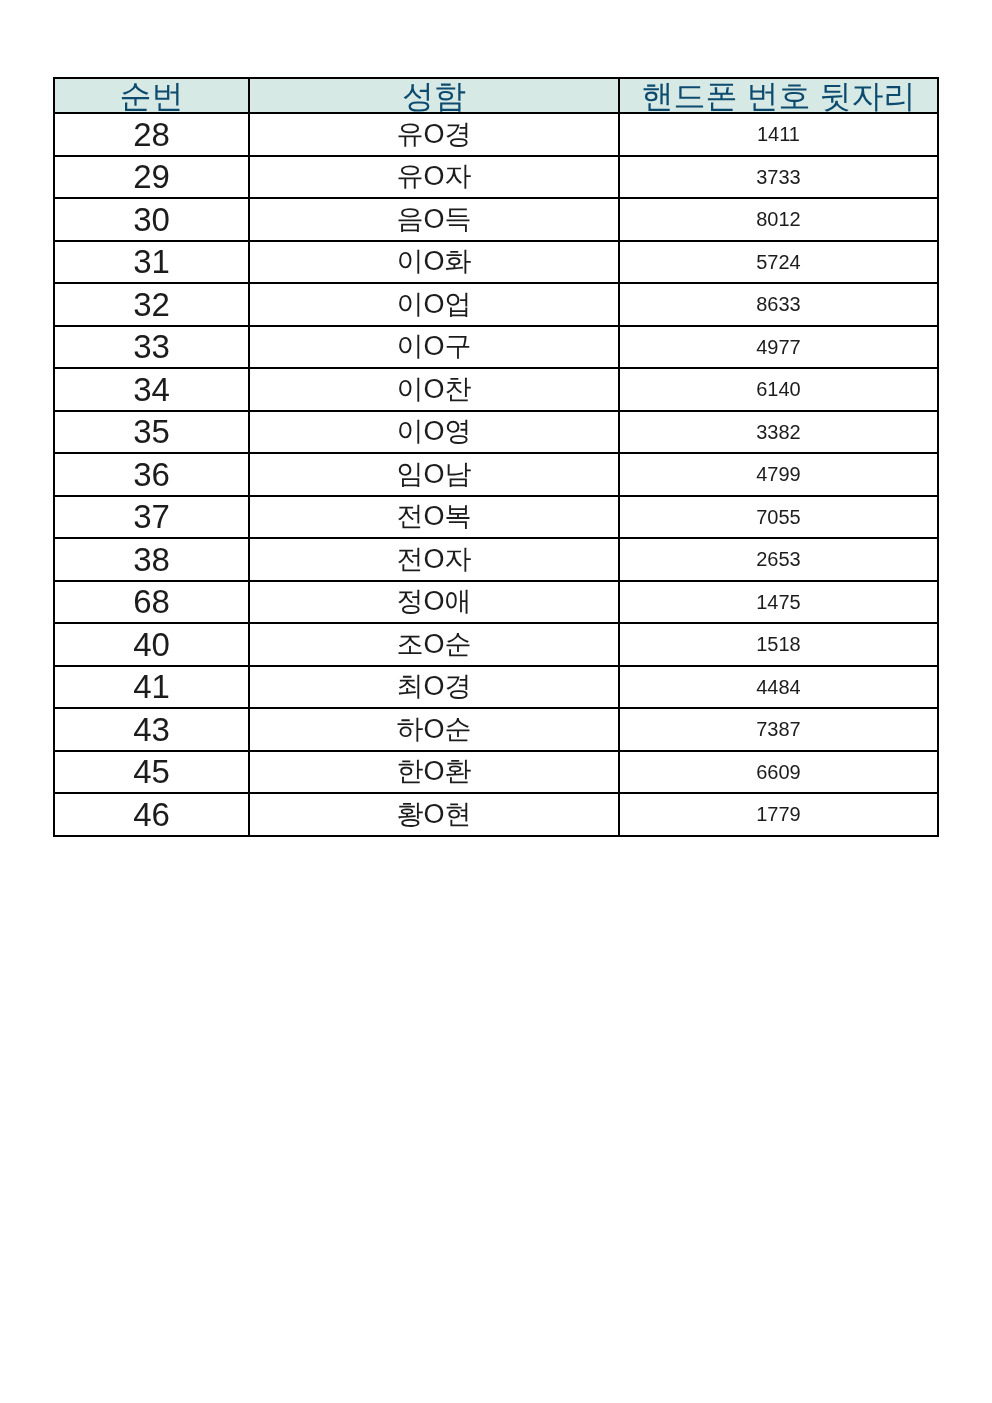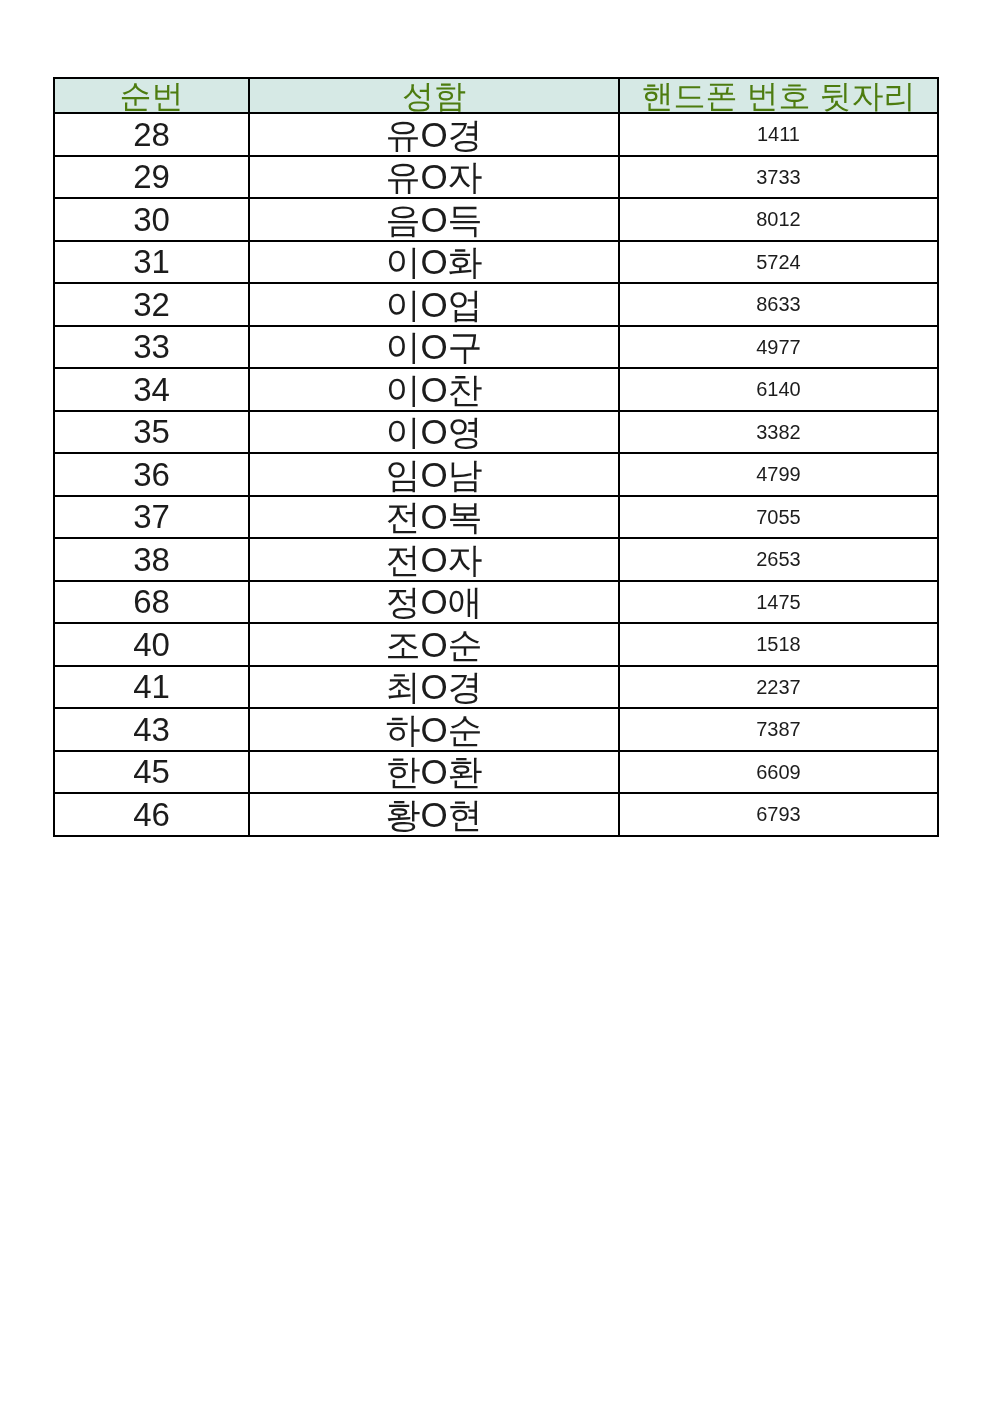--- a/index.html
+++ b/index.html
@@ -34,33 +34,33 @@
     vertical-align: middle;
     padding: 0;
     overflow: hidden;
     white-space: nowrap;
   }
   .roster thead th {
     background: var(--header-bg, #d6e9e5);
     height: 33px;
     font-size: 32px;
     font-weight: 400;
-    color: #4d7c0f;
+    color: #0c4a6e;
     line-height: 1;
   }
   .roster tbody td {
     height: 40.5px;
     line-height: 1;
     margin-top: 34px;
   }
   .col-no    { width: 195px; }
   .col-name  { width: 370px; }
   .col-phone { width: 319px; }
   .cell-no    { font-size: 33px; }
-  .cell-name  { font-size: 35px; }
+  .cell-name  { font-size: 27px; }
   .cell-phone { font-size: 20px; }
 </style>
 </head>
 <body>
 
 <div class="page">
   <table class="roster">
     <colgroup>
       <col class="col-no">
       <col class="col-name">
@@ -135,32 +135,32 @@
           <td class="cell-phone">1475</td>
         </tr>
         <tr>
           <td class="cell-no">40</td>
           <td class="cell-name">조O순</td>
           <td class="cell-phone">1518</td>
         </tr>
         <tr>
           <td class="cell-no">41</td>
           <td class="cell-name">최O경</td>
-          <td class="cell-phone">2237</td>
+          <td class="cell-phone">4484</td>
         </tr>
         <tr>
           <td class="cell-no">43</td>
           <td class="cell-name">하O순</td>
           <td class="cell-phone">7387</td>
         </tr>
         <tr>
           <td class="cell-no">45</td>
           <td class="cell-name">한O환</td>
           <td class="cell-phone">6609</td>
         </tr>
         <tr>
           <td class="cell-no">46</td>
           <td class="cell-name">황O현</td>
-          <td class="cell-phone">6793</td>
+          <td class="cell-phone">1779</td>
         </tr>
       </tbody>
   </table>
 </div>
 
 </body></html>

